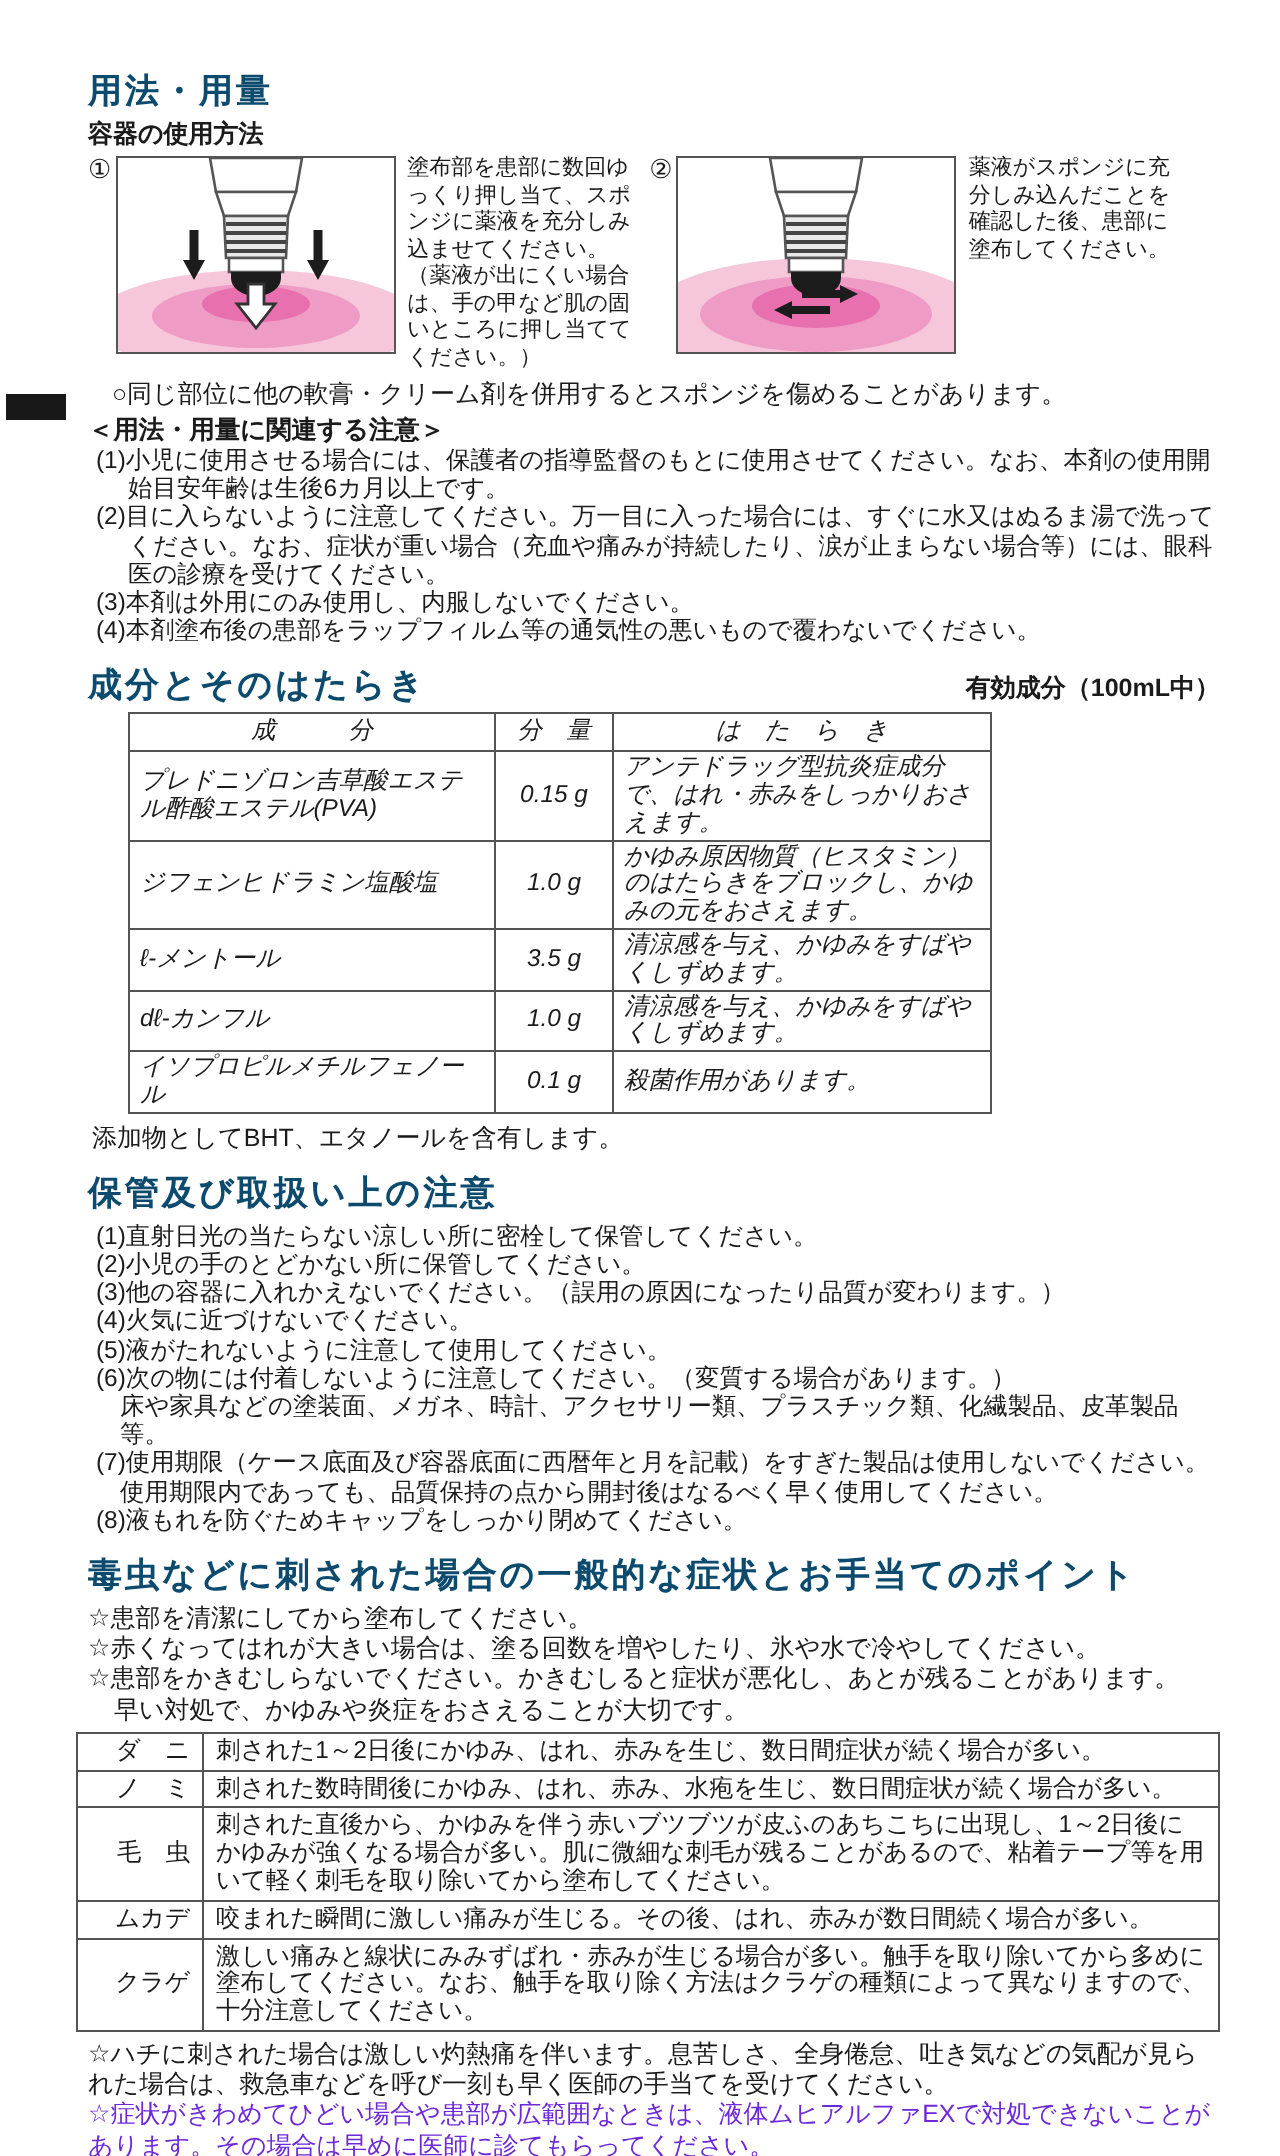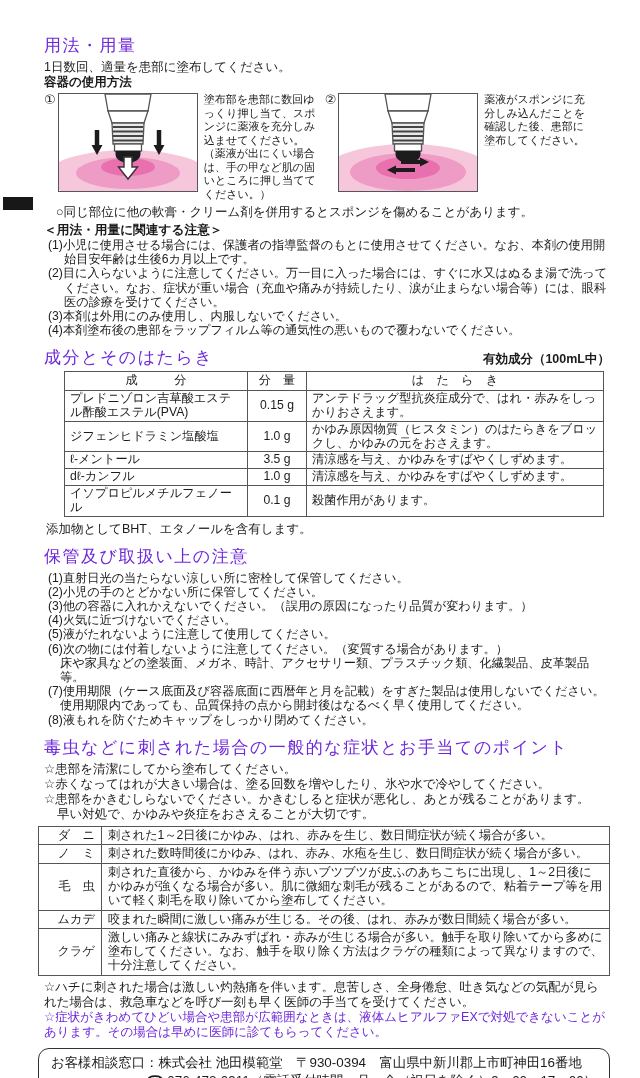--- a/index.html
+++ b/index.html
@@ -1,35 +1,35 @@
 <!DOCTYPE html>
 <html><head>
 <meta charset="utf-8">
 <style>
   html,body{margin:0;padding:0;background:#9a9a9a;}
   .page{position:relative;width:640px;height:1078px;background:#ffffff;overflow:hidden;
         font-family:"Liberation Sans","DejaVu Sans",sans-serif;color:#1b1b1b;}
   .content{position:absolute;left:44px;top:34px;width:566px;}
-  .sec-title{color:#6d28d9;font-size:17px;font-weight:normal;margin:0 0 3px 0;letter-spacing:1.5px;}
+  .sec-title{color:#0c4a6e;font-size:17px;font-weight:bold;margin:0 0 3px 0;letter-spacing:1.5px;}
   .txt{font-size:12.5px;line-height:15px;}
   .b{font-weight:bold;}
   .usage-row{display:flex;margin:3px 0 4px 0;}
   .circ{font-size:13px;line-height:13px;margin-right:2px;}
   .illus-box{width:138px;height:97px;border:1.3px solid #555;background:#fff;flex:none;overflow:hidden;}
   .usage-txt{font-size:11px;line-height:13.5px;padding:0 3px 0 6px;}
   .u1{width:118px;flex:none;}
   .u2{width:104px;flex:none;}
   .caution-line{font-size:12.5px;line-height:15px;margin:2px 0 2px 12px;}
   .rel-title{font-size:12.7px;font-weight:bold;line-height:16px;}
   .hang{font-size:12.2px;line-height:14.2px;padding-left:16px;text-indent:-16px;margin-left:4px;}
   .subline{font-size:12.2px;line-height:14.2px;margin-left:16px;}
   .ing-head{display:flex;align-items:baseline;margin-top:9px;justify-content:space-between;}
   .ing-sub{font-size:12.5px;margin-left:8px;color:#1b1b1b;font-weight:bold;}
   table{border-collapse:collapse;}
-  .ing-table{width:540px;margin:2px 0 0 20px;}
+  .ing-table{width:432px;margin:2px 0 0 20px;font-style:italic;}
   .ing-table td{border:1.2px solid #555;font-size:12.2px;line-height:13.8px;padding:1px 5px;vertical-align:middle;}
   .ing-table .hd{text-align:center;padding:2px 0;}
   .col-name{width:172px;}
   .col-qty{width:48px;text-align:center;white-space:nowrap;}
   .additives{font-size:12.5px;line-height:16px;margin:4px 0 0 2px;}
   .star{font-size:12.5px;line-height:15.2px;}
   .star-sub{font-size:12.5px;line-height:15.2px;margin-left:13px;}
   .bug-table{width:572px;margin:3px 0 4px -6px;}
   .bug-table td{border:1.2px solid #555;font-size:12.2px;line-height:13.8px;padding:2px 6px;vertical-align:middle;}
   .bug-name{width:50px;text-align:right;white-space:nowrap;padding:2px 2px;}
@@ -41,21 +41,20 @@
 </style>
 </head>
 <body>
 
 <div class="page">
   <div class="regmark"></div>
 
   <div class="content">
 
     <div class="sec-title">用法・用量</div>
-    <div class="txt">1日数回、適量を患部に塗布してください。</div>
     <div class="txt b">容器の使用方法</div>
 
     <div class="usage-row">
       <span class="circ">①</span>
       <div class="illus-box">
         <svg width="138" height="97" viewBox="0 0 138 97">
           <ellipse cx="69" cy="82" rx="82" ry="26" fill="#f6c7db"></ellipse>
           <ellipse cx="69" cy="79" rx="52" ry="16" fill="#ee9cc5"></ellipse>
           <ellipse cx="69" cy="73" rx="27" ry="9" fill="#e870ae"></ellipse>
           <polygon points="46,0 92,0 89,17 49,17" fill="#fff" stroke="#555" stroke-width="1.3"></polygon>

